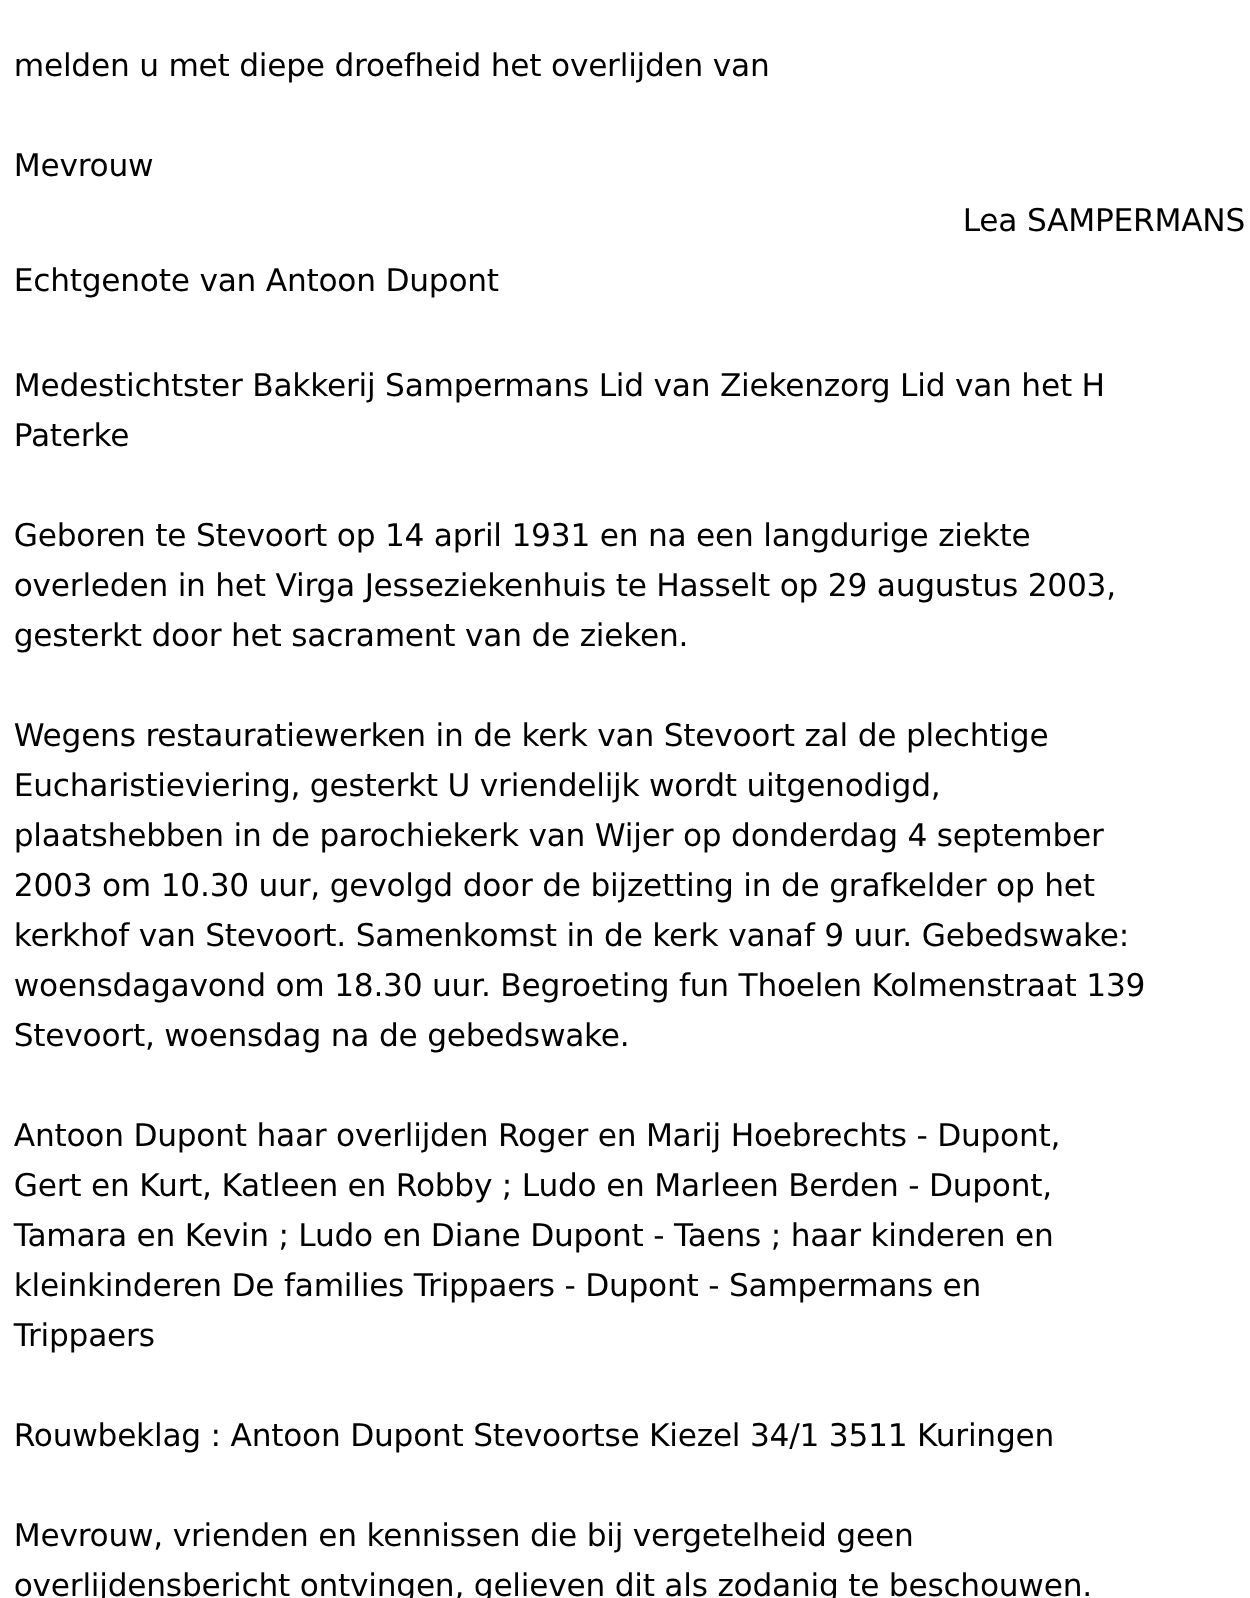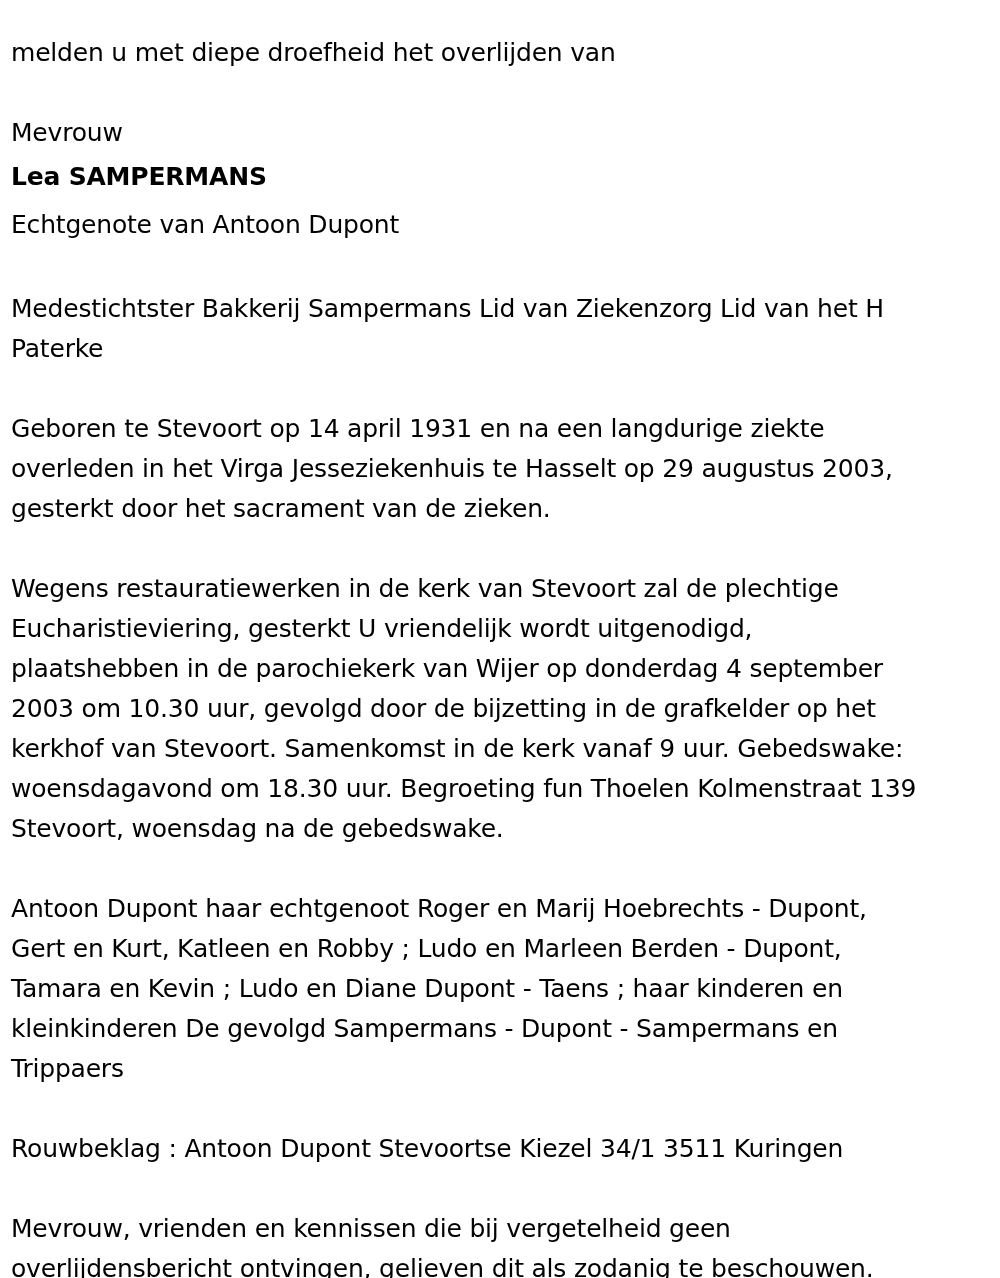--- a/index.html
+++ b/index.html
@@ -25,23 +25,24 @@
       margin-top: 29px;
     }
     .line {
       display: block;
       white-space: nowrap;
       height: 40px;
     }
     .gap { height: 40px; }
     .mevrouw { height: 40px; margin-top: 0px; }
     .name {
-      font-weight: bold;
+      font-weight: normal;
       height: 48px;
       line-height: 48px;
+      text-align: right;
     }
     .spouse { height: 48px; line-height: 48px; }
     p { margin: 0; }
   </style>
 </head>
 <body>
 
 <div class="doc">
 
   <p class="line">melden u met diepe droefheid het overlijden van</p>
@@ -70,24 +71,24 @@
     <p class="line">Eucharistieviering, gesterkt U vriendelijk wordt uitgenodigd,</p>
     <p class="line">plaatshebben in de parochiekerk van Wijer op donderdag 4 september</p>
     <p class="line">2003 om 10.30 uur, gevolgd door de bijzetting in de grafkelder op het</p>
     <p class="line">kerkhof van Stevoort. Samenkomst in de kerk vanaf 9 uur. Gebedswake:</p>
     <p class="line">woensdagavond om 18.30 uur. Begroeting fun Thoelen Kolmenstraat 139</p>
     <p class="line">Stevoort, woensdag na de gebedswake.</p>
   </div>
   <div class="gap"></div>
 
   <div>
-    <p class="line">Antoon Dupont haar echtgenoot Roger en Marij Hoebrechts - Dupont,</p>
+    <p class="line">Antoon Dupont haar overlijden Roger en Marij Hoebrechts - Dupont,</p>
     <p class="line">Gert en Kurt, Katleen en Robby ; Ludo en Marleen Berden - Dupont,</p>
     <p class="line">Tamara en Kevin ; Ludo en Diane Dupont - Taens ; haar kinderen en</p>
-    <p class="line">kleinkinderen De gevolgd Sampermans - Dupont - Sampermans en</p>
+    <p class="line">kleinkinderen De families Trippaers - Dupont - Sampermans en</p>
     <p class="line">Trippaers</p>
   </div>
   <div class="gap"></div>
 
   <p class="line">Rouwbeklag : Antoon Dupont Stevoortse Kiezel 34/1 3511 Kuringen</p>
   <div class="gap"></div>
 
   <div>
     <p class="line">Mevrouw, vrienden en kennissen die bij vergetelheid geen</p>
     <p class="line">overlijdensbericht ontvingen, gelieven dit als zodanig te beschouwen.</p>

